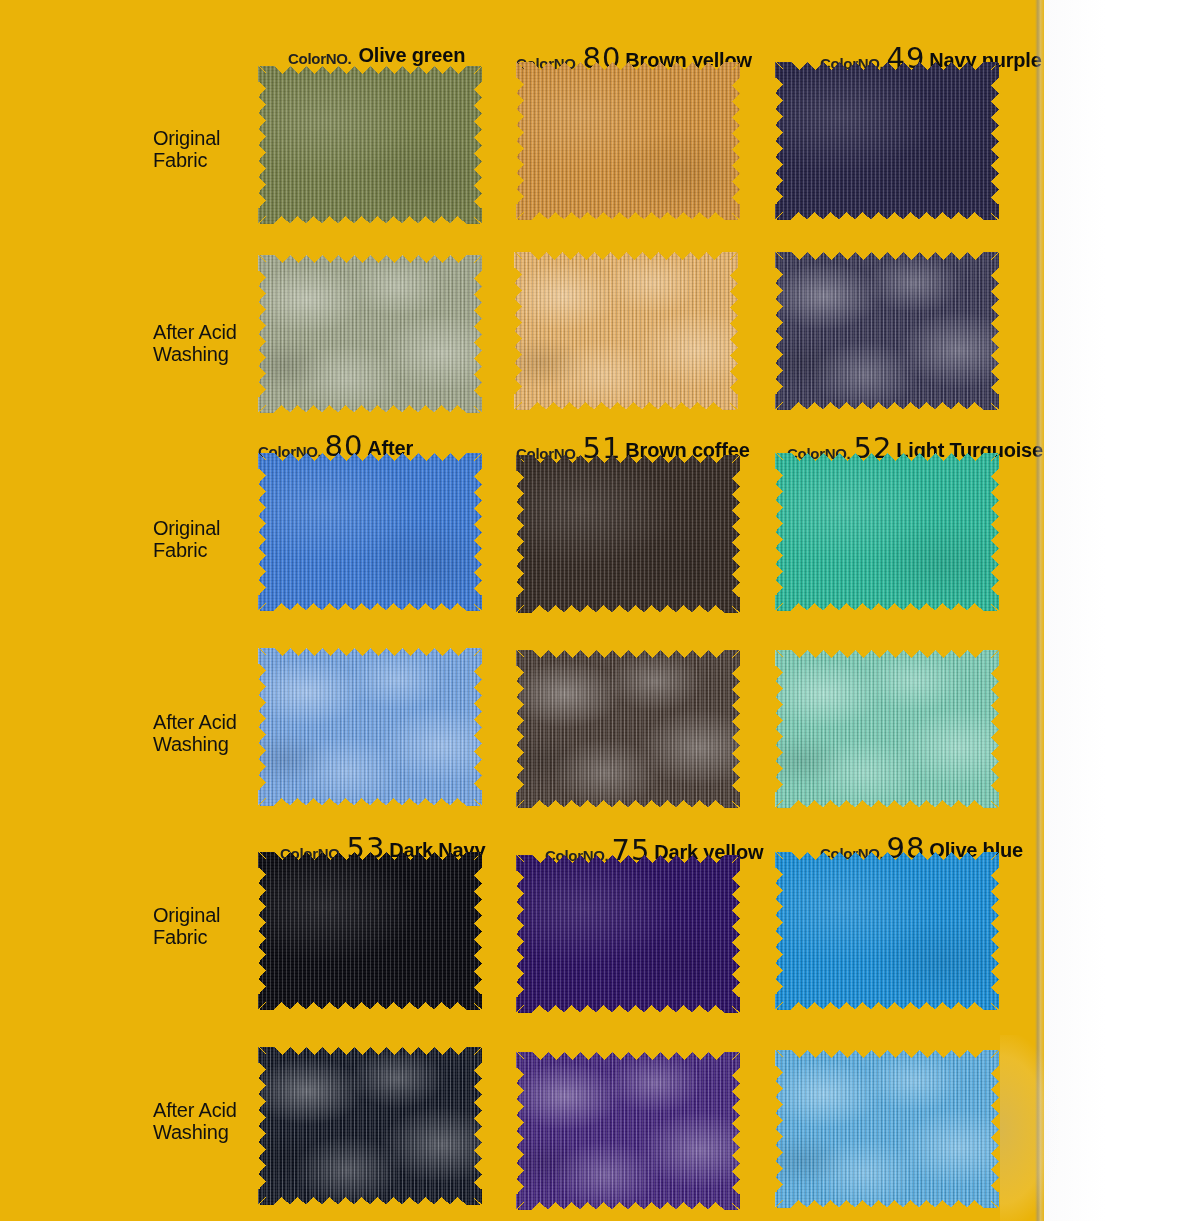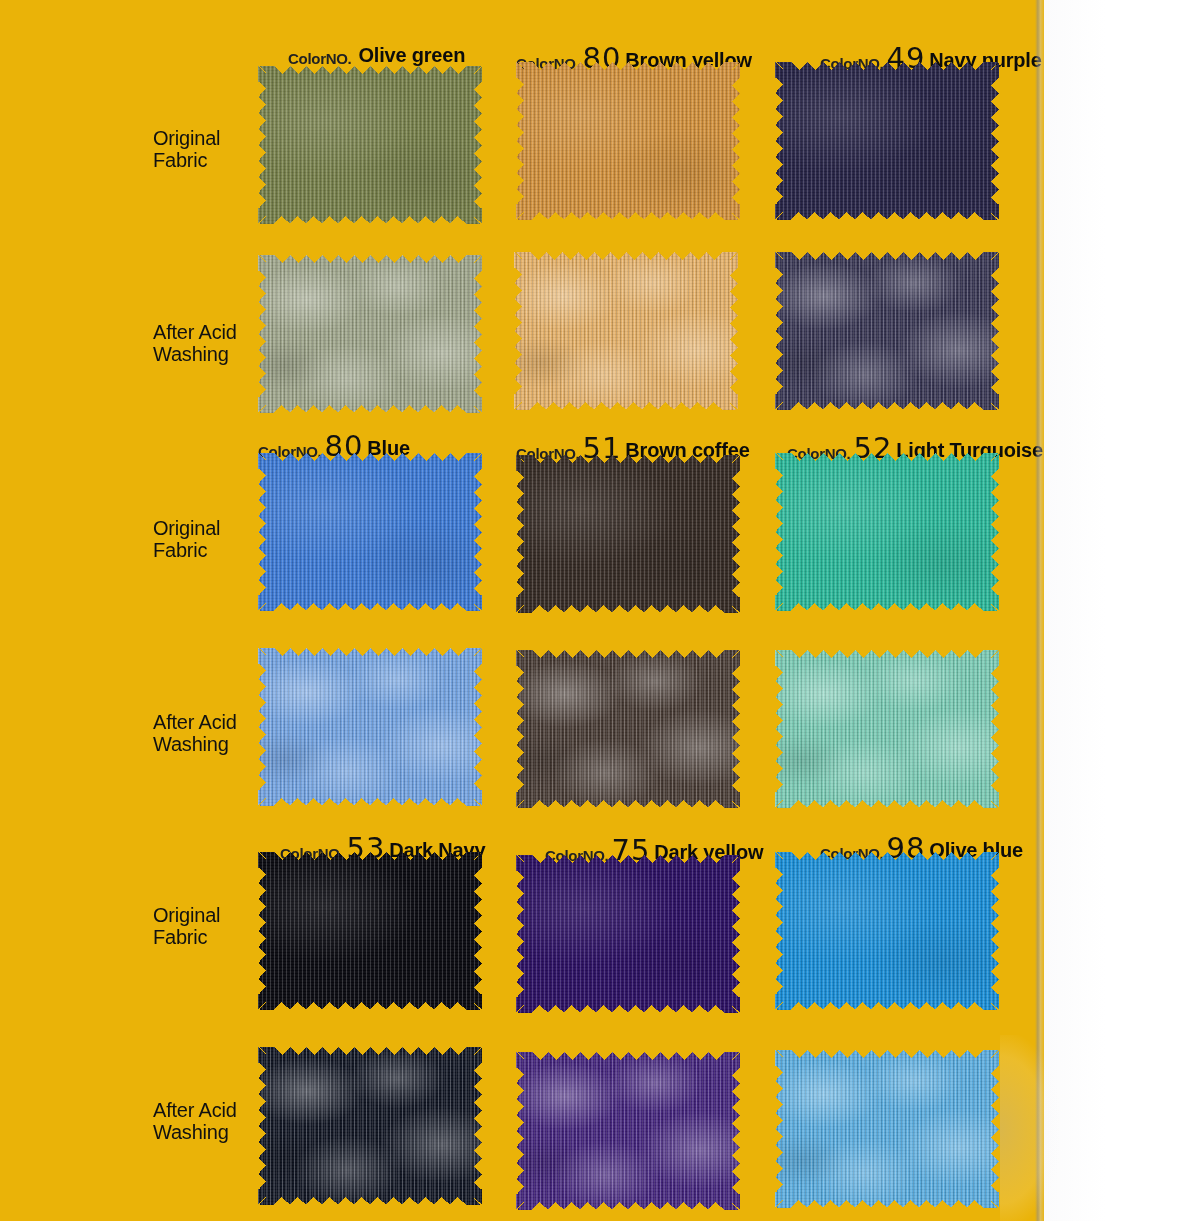--- a/index.html
+++ b/index.html
@@ -217,21 +217,21 @@
       <div class="cloth" style="background-color: rgb(227, 174, 100);"></div>
     </div>
     <div class="swatch washed" style="left:775px; top:252px;">
       <div class="cloth" style="background-color: rgb(51, 49, 79);"></div>
     </div>
   </div>
 
   <div class="block" style="top:400px;">
 
     <div class="hdr" style="left:258px; top:28px;">
-      <span class="cno">ColorNO.</span><span class="num">80</span><span class="nm">Blue</span>
+      <span class="cno">ColorNO.</span><span class="num">80</span><span class="nm">After</span>
     </div>
     <div class="hdr" style="left:516px; top:30px;">
       <span class="cno">ColorNO.</span><span class="num">51</span><span class="nm">Brown coffee</span>
     </div>
     <div class="hdr" style="left:787px; top:30px;">
       <span class="cno">ColorNO.</span><span class="num">52</span><span class="nm">Light Turquoise</span>
     </div>
 
     <div class="row-label" style="top:118px;">Original
 Fabric</div>

